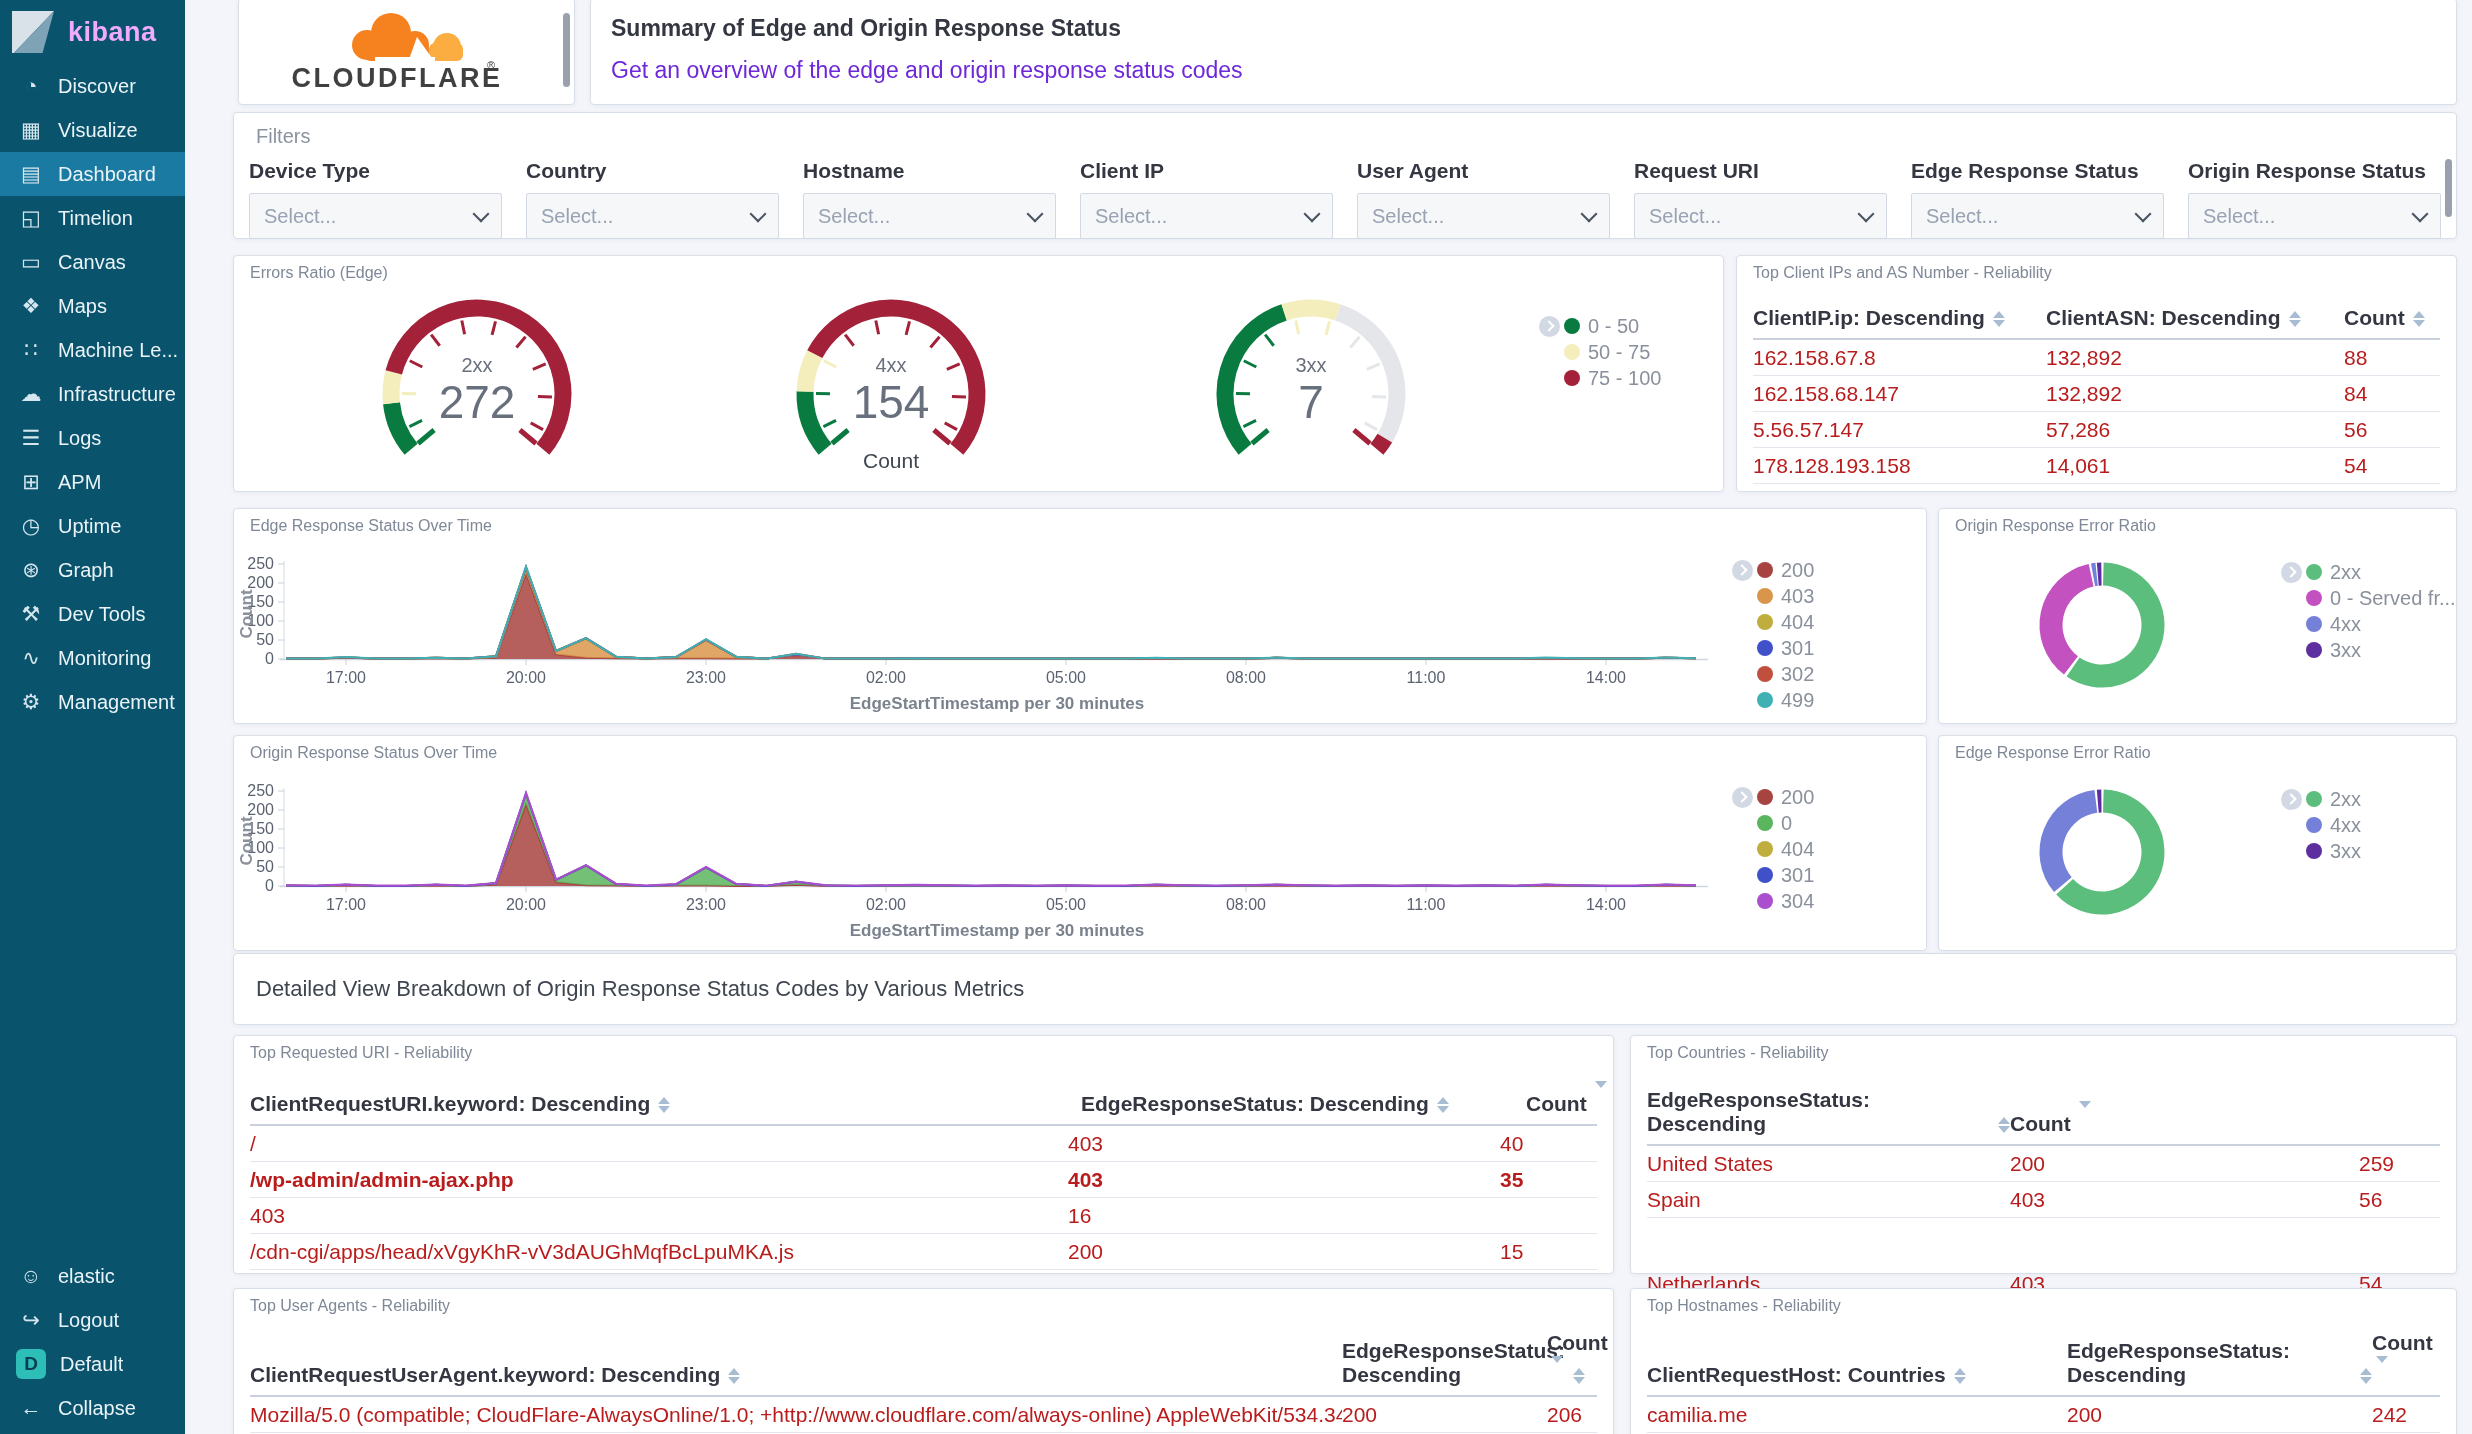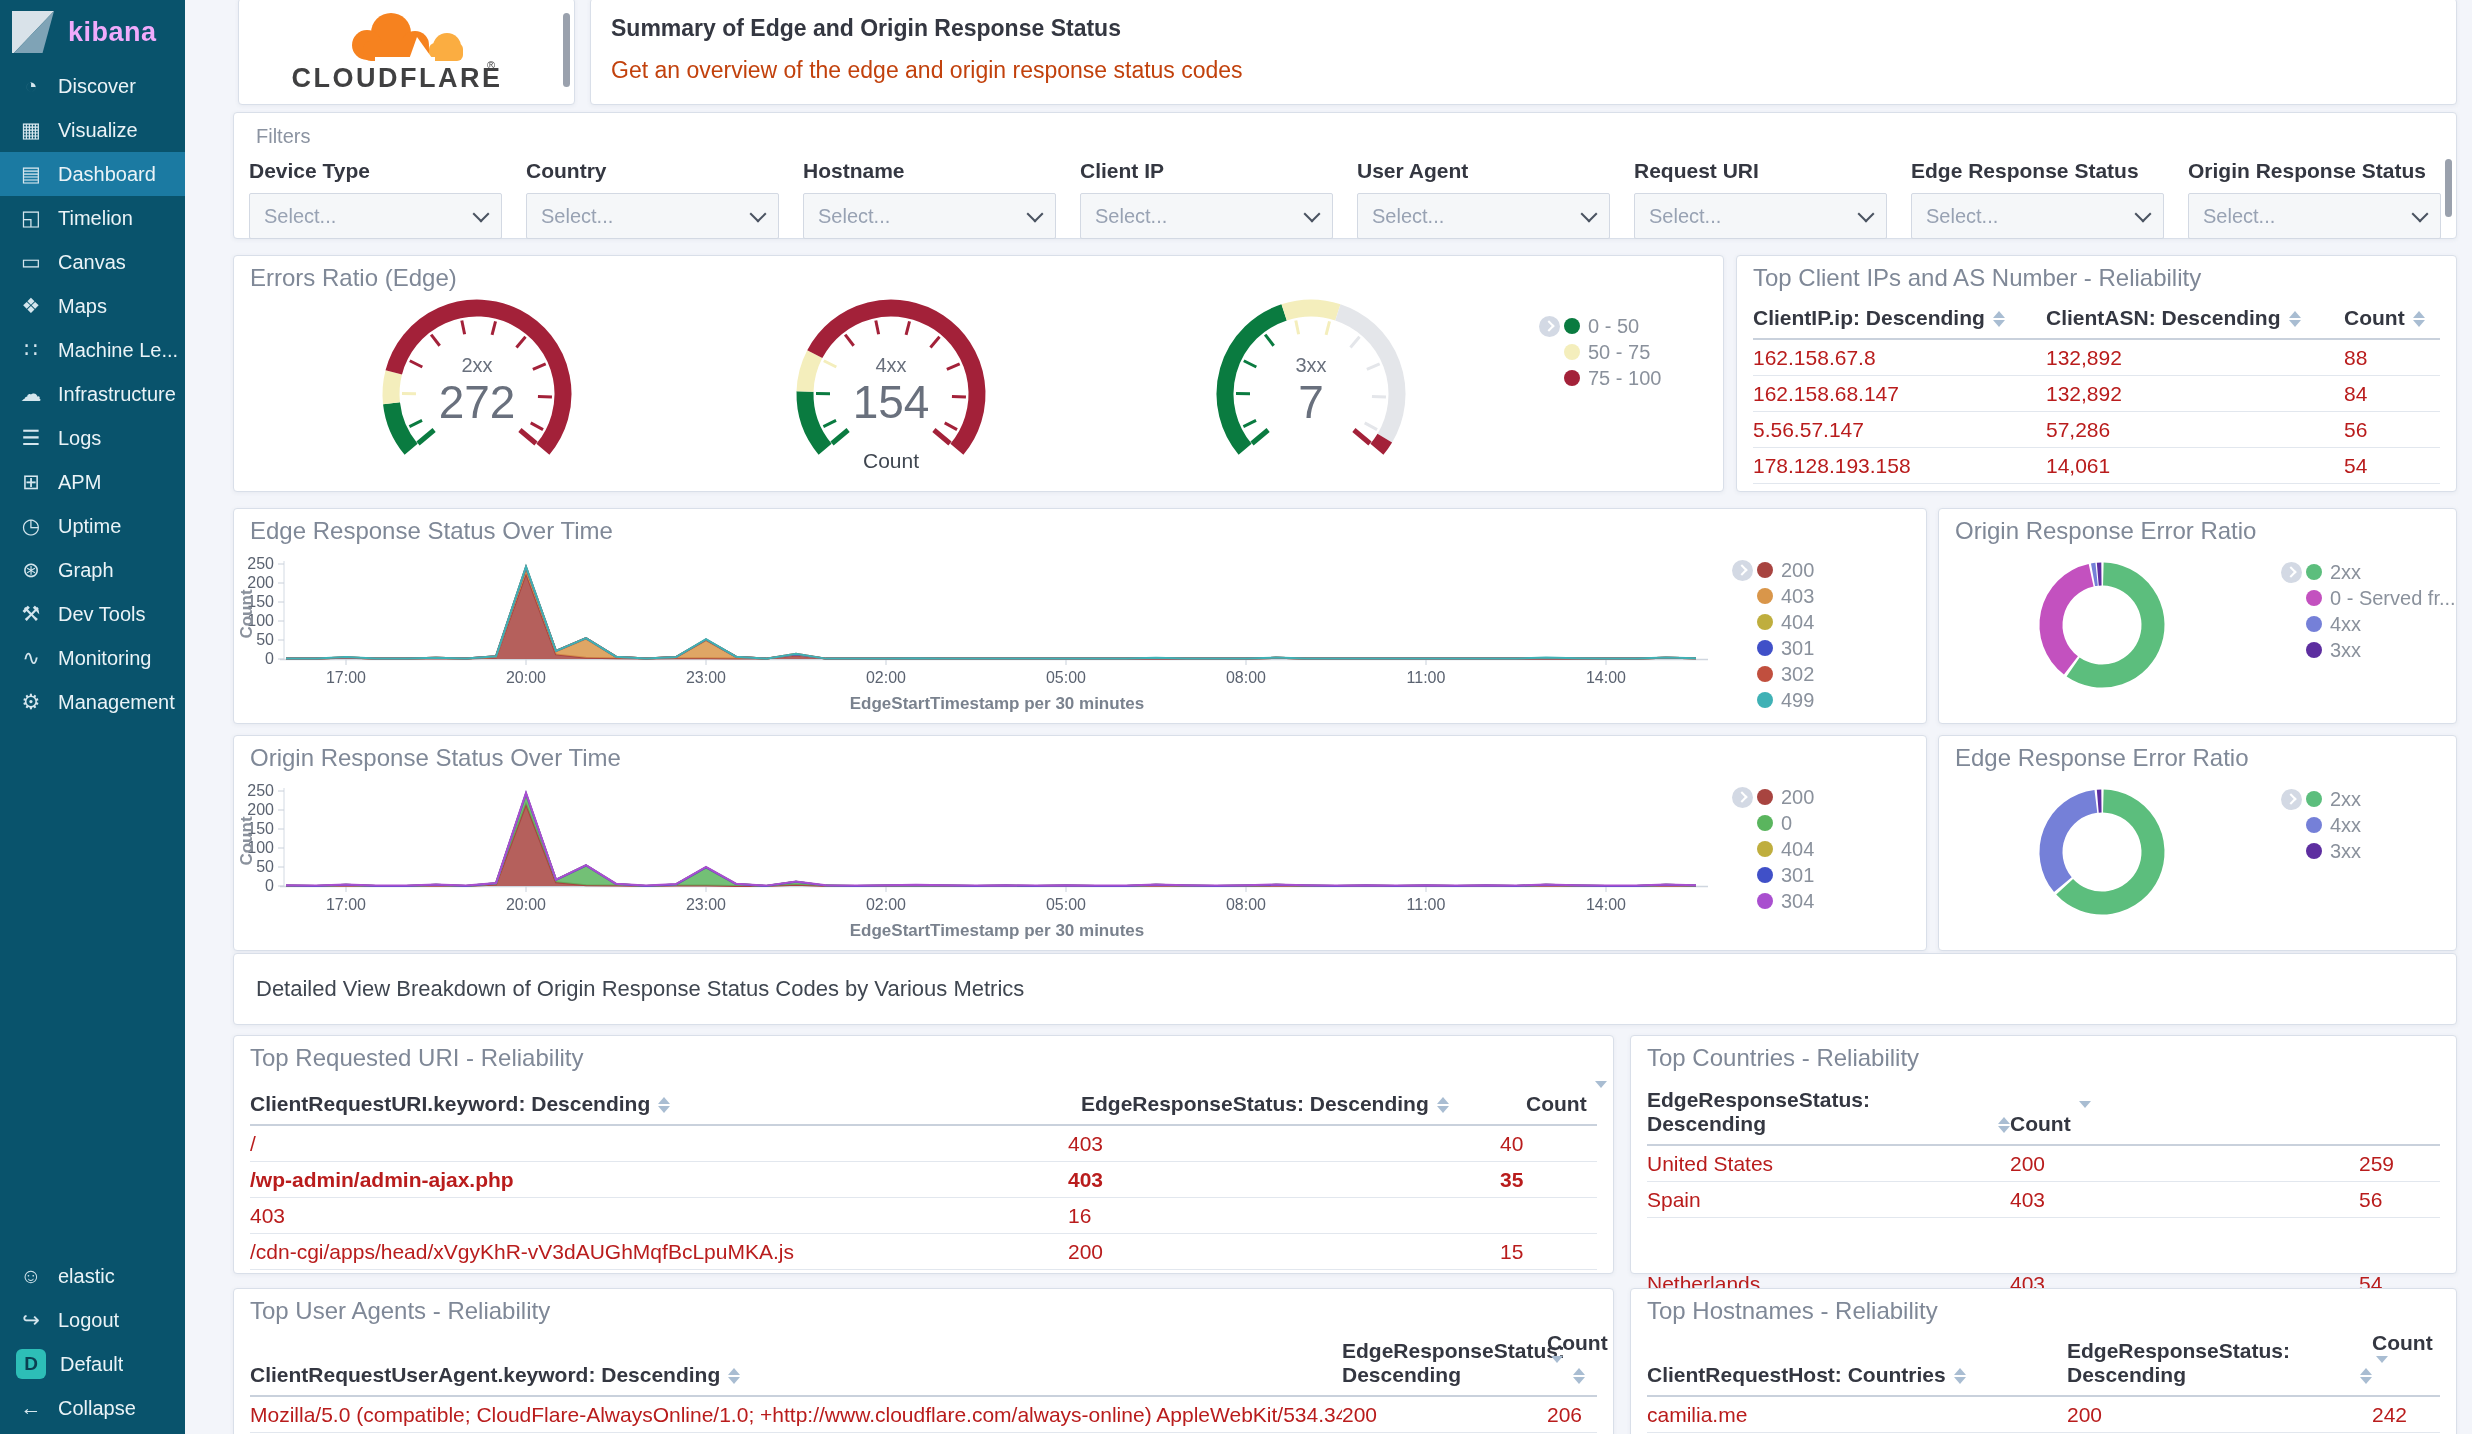--- a/index.html
+++ b/index.html
@@ -14,23 +14,23 @@
   .nav-item.active{background:#1b7aa2;}
   .nav-icon{width:26px;margin-left:18px;font-size:21px;color:#d5e6ee;text-align:center;flex:none;}
   .nav-label{margin-left:14px;font-size:20px;white-space:nowrap;overflow:hidden;}
   .nav-icon.badge{background:#2dbeb7;color:#0a3f52;font-weight:700;font-size:19px;width:30px;height:30px;
       line-height:30px;border-radius:6px;text-align:center;margin-left:16px;}
   #nav-footer{position:absolute;bottom:4px;left:0;right:0;}
   
   .content{position:absolute;left:185px;top:0;right:0;bottom:0;}
   .panel{position:absolute;background:#fff;border:1px solid #d9dfe9;border-radius:4px;
          box-shadow:0 1px 4px rgba(70,90,120,.07);}
-  .panel-title{position:absolute;left:16px;top:8px;margin:0;font-size:24px;font-weight:400;color:#7f8897;white-space:nowrap;}
+  .panel-title{position:absolute;left:16px;top:8px;margin:0;font-size:16px;font-weight:400;color:#7f8897;white-space:nowrap;}
   .hdr-title{position:absolute;left:20px;top:16px;margin:0;font-size:23px;font-weight:700;color:#343741;}
-  .hdr-sub{position:absolute;left:20px;top:58px;font-size:23px;color:#c2410c;}
+  .hdr-sub{position:absolute;left:20px;top:58px;font-size:23px;color:#6d28d9;}
   .md-text{position:absolute;left:22px;top:22px;font-size:22px;color:#3f4650;}
   .vscroll{position:absolute;width:7px;border-radius:4px;background:#9aa1ad;}
   
   .filters-title{position:absolute;left:22px;top:12px;font-size:20px;color:#8b93a1;}
   #filters-fields{position:absolute;left:15px;top:46px;right:15px;display:flex;}
   .filter-group{width:253px;margin-right:24px;flex:none;}
   .filter-label{font-size:21px;font-weight:700;color:#343741;margin-bottom:10px;white-space:nowrap;}
   .select{height:44px;background:#f5f7f9;border:1px solid #d3d9e3;border-radius:2px;display:flex;
           align-items:center;justify-content:space-between;padding:0 14px;cursor:pointer;}
   .sel-text{font-size:20px;color:#98a2b3;}

